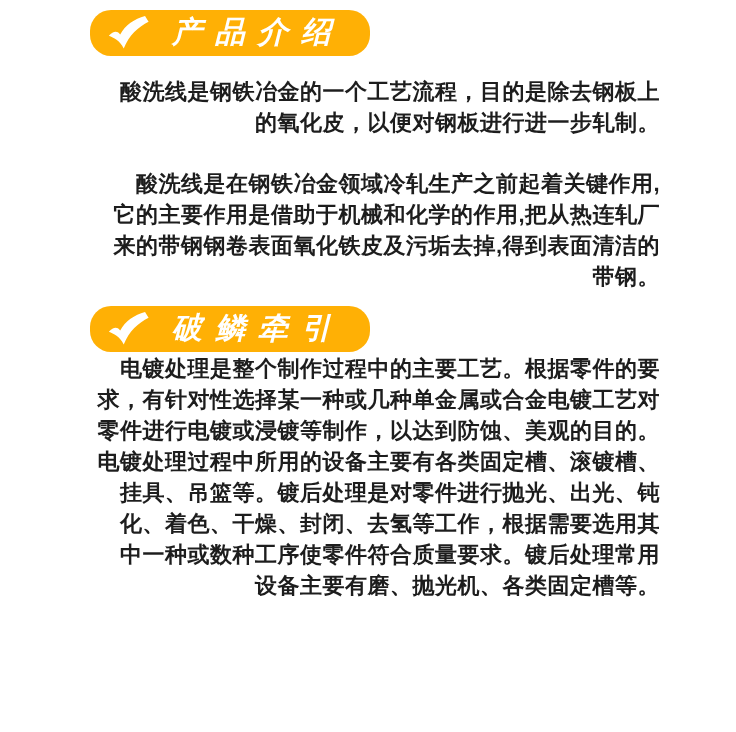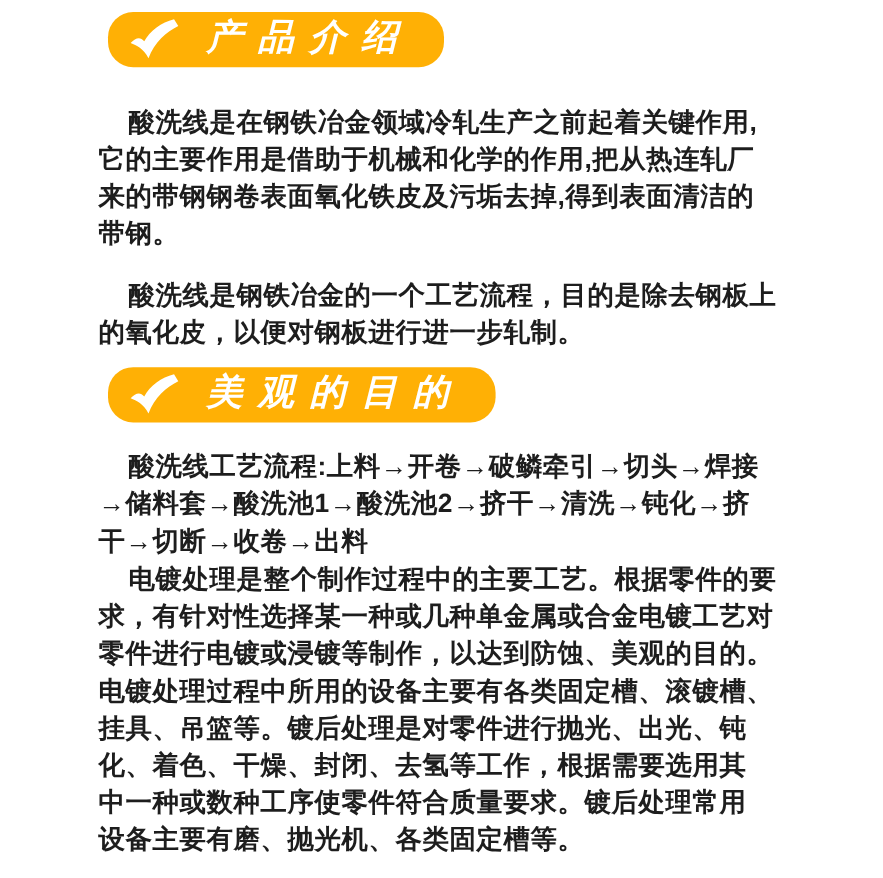--- a/index.html
+++ b/index.html
@@ -6,20 +6,21 @@
   html, body {
     margin: 0; padding: 0;
     width: 736px; height: 732px;
     background: #ffffff;
     overflow: hidden;
     font-family: "Liberation Sans", sans-serif;
   }
   .page {
     width: 600px; height: 732px;
     padding: 10px 76px 0 82px;
+    text-align: right;
   }
   .badge {
     display: flex;
     width: max-content;
     align-items: center;
     height: 46px;
     background: #ffb005;
     border-radius: 21px;
     padding: 0 26px 0 16px;
     margin-left: 8px;
@@ -62,38 +63,35 @@
 
 <div class="page">
 
   <div class="badge badge-1">
     <svg class="check-icon" viewBox="0 0 62 50" aria-hidden="true">
       <path fill="#ffffff" d="M4 29 C10 23 15 21 20 27 C27 14 40 5 55 1 L60 9 C46 16 32 28 25 47 C19 35 11 32 4 29 Z"></path>
     </svg>
     <span class="badge-label">产品介绍</span>
   </div>
 
+  <p class="para para-1">酸洗线是钢铁冶金的一个工艺流程，目的是除去钢板上
+的氧化皮，以便对钢板进行进一步轧制。</p>
+
   <p class="para para-2">酸洗线是在钢铁冶金领域冷轧生产之前起着关键作用,
 它的主要作用是借助于机械和化学的作用,把从热连轧厂
 来的带钢钢卷表面氧化铁皮及污垢去掉,得到表面清洁的
 带钢。</p>
 
-  <p class="para para-1">酸洗线是钢铁冶金的一个工艺流程，目的是除去钢板上
-的氧化皮，以便对钢板进行进一步轧制。</p>
-
   <div class="badge badge-2">
     <svg class="check-icon" viewBox="0 0 62 50" aria-hidden="true">
       <path fill="#ffffff" d="M4 29 C10 23 15 21 20 27 C27 14 40 5 55 1 L60 9 C46 16 32 28 25 47 C19 35 11 32 4 29 Z"></path>
     </svg>
-    <span class="badge-label">美观的目的</span>
+    <span class="badge-label">破鳞牵引</span>
   </div>
 
-  <p class="para para-3">酸洗线工艺流程:上料→开卷→破鳞牵引→切头→焊接
-→储料套→酸洗池1→酸洗池2→挤干→清洗→钝化→挤
-干→切断→收卷→出料</p>
 
   <p class="para para-4">电镀处理是整个制作过程中的主要工艺。根据零件的要
 求，有针对性选择某一种或几种单金属或合金电镀工艺对
 零件进行电镀或浸镀等制作，以达到防蚀、美观的目的。
 电镀处理过程中所用的设备主要有各类固定槽、滚镀槽、
 挂具、吊篮等。镀后处理是对零件进行抛光、出光、钝
 化、着色、干燥、封闭、去氢等工作，根据需要选用其
 中一种或数种工序使零件符合质量要求。镀后处理常用
 设备主要有磨、抛光机、各类固定槽等。</p>
 

